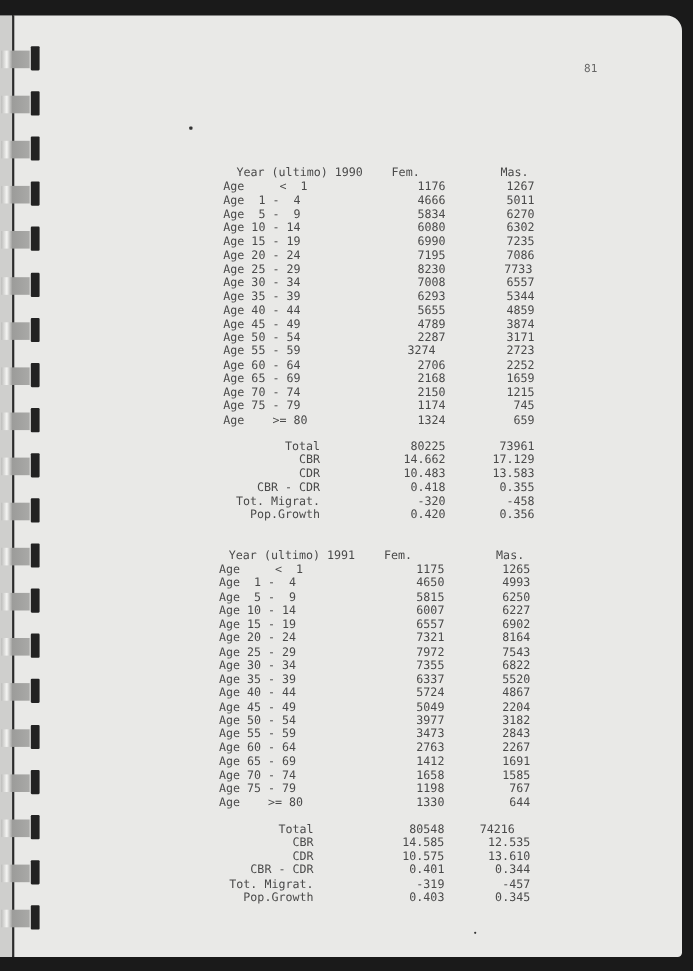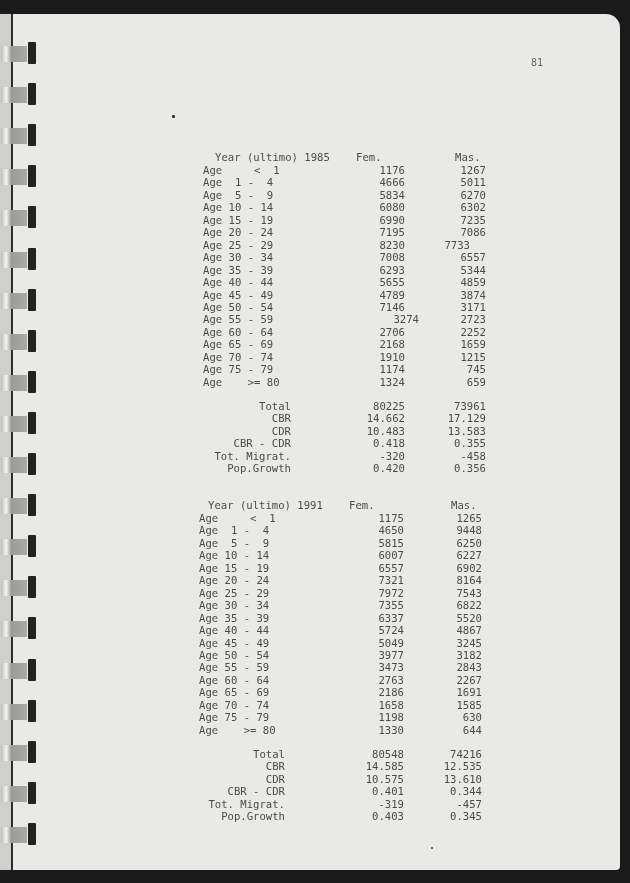--- a/index.html
+++ b/index.html
@@ -125,77 +125,77 @@
       <div class="hole"></div>
     </div>
   </div>
 
 <div class="page-number">81</div>
 <div class="speck" style="left:172px;top:115px;"></div>
 <div class="speck" style="left:431px;top:847px;width:2px;height:2px;"></div>
 
 <div class="table">
   <div class="row" style="left:215px;top:151px;">
-    <span class="cell" style="left:0">Year (ultimo) 1985</span>
+    <span class="cell" style="left:0">Year (ultimo) 1990</span>
     <span class="cell" style="left:141px">Fem.</span>
     <span class="cell" style="left:240px">Mas.</span>
   </div>
   <div id="t0-rows">
       <div class="row" style="left: 0px; top: 164px;"><span class="cell lbl" style="left:203px">Age     &lt;  1</span><span class="cell fem" style="left:325px">1176</span><span class="cell mas" style="left:406px">1267</span></div>
       <div class="row" style="left: 0px; top: 176.45px;"><span class="cell lbl" style="left:203px">Age  1 -  4</span><span class="cell fem" style="left:325px">4666</span><span class="cell mas" style="left:406px">5011</span></div>
       <div class="row" style="left: 0px; top: 188.9px;"><span class="cell lbl" style="left:203px">Age  5 -  9</span><span class="cell fem" style="left:325px">5834</span><span class="cell mas" style="left:406px">6270</span></div>
       <div class="row" style="left: 0px; top: 201.35px;"><span class="cell lbl" style="left:203px">Age 10 - 14</span><span class="cell fem" style="left:325px">6080</span><span class="cell mas" style="left:406px">6302</span></div>
       <div class="row" style="left: 0px; top: 213.8px;"><span class="cell lbl" style="left:203px">Age 15 - 19</span><span class="cell fem" style="left:325px">6990</span><span class="cell mas" style="left:406px">7235</span></div>
       <div class="row" style="left: 0px; top: 226.25px;"><span class="cell lbl" style="left:203px">Age 20 - 24</span><span class="cell fem" style="left:325px">7195</span><span class="cell mas" style="left:406px">7086</span></div>
-      <div class="row" style="left: 0px; top: 238.7px;"><span class="cell lbl" style="left:203px">Age 25 - 29</span><span class="cell fem" style="left:325px">8230</span><span class="cell mas" style="left:390px">7733</span></div>
+      <div class="row" style="left: 0px; top: 238.7px;"><span class="cell lbl" style="left:203px">Age 25 - 29</span><span class="cell fem" style="left:325px">8230</span><span class="cell mas" style="left:404px">7733</span></div>
       <div class="row" style="left: 0px; top: 251.15px;"><span class="cell lbl" style="left:203px">Age 30 - 34</span><span class="cell fem" style="left:325px">7008</span><span class="cell mas" style="left:406px">6557</span></div>
       <div class="row" style="left: 0px; top: 263.6px;"><span class="cell lbl" style="left:203px">Age 35 - 39</span><span class="cell fem" style="left:325px">6293</span><span class="cell mas" style="left:406px">5344</span></div>
       <div class="row" style="left: 0px; top: 276.05px;"><span class="cell lbl" style="left:203px">Age 40 - 44</span><span class="cell fem" style="left:325px">5655</span><span class="cell mas" style="left:406px">4859</span></div>
       <div class="row" style="left: 0px; top: 288.5px;"><span class="cell lbl" style="left:203px">Age 45 - 49</span><span class="cell fem" style="left:325px">4789</span><span class="cell mas" style="left:406px">3874</span></div>
-      <div class="row" style="left: 0px; top: 300.95px;"><span class="cell lbl" style="left:203px">Age 50 - 54</span><span class="cell fem" style="left:325px">7146</span><span class="cell mas" style="left:406px">3171</span></div>
-      <div class="row" style="left: 0px; top: 313.4px;"><span class="cell lbl" style="left:203px">Age 55 - 59</span><span class="cell fem" style="left:339px">3274</span><span class="cell mas" style="left:406px">2723</span></div>
+      <div class="row" style="left: 0px; top: 300.95px;"><span class="cell lbl" style="left:203px">Age 50 - 54</span><span class="cell fem" style="left:325px">2287</span><span class="cell mas" style="left:406px">3171</span></div>
+      <div class="row" style="left: 0px; top: 313.4px;"><span class="cell lbl" style="left:203px">Age 55 - 59</span><span class="cell fem" style="left:316px">3274</span><span class="cell mas" style="left:406px">2723</span></div>
       <div class="row" style="left: 0px; top: 325.85px;"><span class="cell lbl" style="left:203px">Age 60 - 64</span><span class="cell fem" style="left:325px">2706</span><span class="cell mas" style="left:406px">2252</span></div>
       <div class="row" style="left: 0px; top: 338.3px;"><span class="cell lbl" style="left:203px">Age 65 - 69</span><span class="cell fem" style="left:325px">2168</span><span class="cell mas" style="left:406px">1659</span></div>
-      <div class="row" style="left: 0px; top: 350.75px;"><span class="cell lbl" style="left:203px">Age 70 - 74</span><span class="cell fem" style="left:325px">1910</span><span class="cell mas" style="left:406px">1215</span></div>
+      <div class="row" style="left: 0px; top: 350.75px;"><span class="cell lbl" style="left:203px">Age 70 - 74</span><span class="cell fem" style="left:325px">2150</span><span class="cell mas" style="left:406px">1215</span></div>
       <div class="row" style="left: 0px; top: 363.2px;"><span class="cell lbl" style="left:203px">Age 75 - 79</span><span class="cell fem" style="left:325px">1174</span><span class="cell mas" style="left:406px">745</span></div>
       <div class="row" style="left: 0px; top: 375.65px;"><span class="cell lbl" style="left:203px">Age    &gt;= 80</span><span class="cell fem" style="left:325px">1324</span><span class="cell mas" style="left:406px">659</span></div>
       <div class="row" style="left: 0px; top: 400px;"><span class="cell sumlbl" style="left:151px">Total</span><span class="cell fem" style="left:325px">80225</span><span class="cell mas" style="left:406px">73961</span></div>
       <div class="row" style="left: 0px; top: 412.45px;"><span class="cell sumlbl" style="left:151px">CBR</span><span class="cell fem" style="left:325px">14.662</span><span class="cell mas" style="left:406px">17.129</span></div>
       <div class="row" style="left: 0px; top: 424.9px;"><span class="cell sumlbl" style="left:151px">CDR</span><span class="cell fem" style="left:325px">10.483</span><span class="cell mas" style="left:406px">13.583</span></div>
       <div class="row" style="left: 0px; top: 437.35px;"><span class="cell sumlbl" style="left:151px">CBR - CDR</span><span class="cell fem" style="left:325px">0.418</span><span class="cell mas" style="left:406px">0.355</span></div>
       <div class="row" style="left: 0px; top: 449.8px;"><span class="cell sumlbl" style="left:151px">Tot. Migrat.</span><span class="cell fem" style="left:325px">-320</span><span class="cell mas" style="left:406px">-458</span></div>
       <div class="row" style="left: 0px; top: 462.25px;"><span class="cell sumlbl" style="left:151px">Pop.Growth</span><span class="cell fem" style="left:325px">0.420</span><span class="cell mas" style="left:406px">0.356</span></div>
     </div>
 </div>
 
 <div class="table">
   <div class="row" style="left:208px;top:499px;">
     <span class="cell" style="left:0">Year (ultimo) 1991</span>
     <span class="cell" style="left:141px">Fem.</span>
     <span class="cell" style="left:243px">Mas.</span>
   </div>
   <div id="t1-rows">
       <div class="row" style="left: 0px; top: 512px;"><span class="cell lbl" style="left:199px">Age     &lt;  1</span><span class="cell fem" style="left:324px">1175</span><span class="cell mas" style="left:402px">1265</span></div>
-      <div class="row" style="left: 0px; top: 524.45px;"><span class="cell lbl" style="left:199px">Age  1 -  4</span><span class="cell fem" style="left:324px">4650</span><span class="cell mas" style="left:402px">9448</span></div>
+      <div class="row" style="left: 0px; top: 524.45px;"><span class="cell lbl" style="left:199px">Age  1 -  4</span><span class="cell fem" style="left:324px">4650</span><span class="cell mas" style="left:402px">4993</span></div>
       <div class="row" style="left: 0px; top: 536.9px;"><span class="cell lbl" style="left:199px">Age  5 -  9</span><span class="cell fem" style="left:324px">5815</span><span class="cell mas" style="left:402px">6250</span></div>
       <div class="row" style="left: 0px; top: 549.35px;"><span class="cell lbl" style="left:199px">Age 10 - 14</span><span class="cell fem" style="left:324px">6007</span><span class="cell mas" style="left:402px">6227</span></div>
       <div class="row" style="left: 0px; top: 561.8px;"><span class="cell lbl" style="left:199px">Age 15 - 19</span><span class="cell fem" style="left:324px">6557</span><span class="cell mas" style="left:402px">6902</span></div>
       <div class="row" style="left: 0px; top: 574.25px;"><span class="cell lbl" style="left:199px">Age 20 - 24</span><span class="cell fem" style="left:324px">7321</span><span class="cell mas" style="left:402px">8164</span></div>
       <div class="row" style="left: 0px; top: 586.7px;"><span class="cell lbl" style="left:199px">Age 25 - 29</span><span class="cell fem" style="left:324px">7972</span><span class="cell mas" style="left:402px">7543</span></div>
       <div class="row" style="left: 0px; top: 599.15px;"><span class="cell lbl" style="left:199px">Age 30 - 34</span><span class="cell fem" style="left:324px">7355</span><span class="cell mas" style="left:402px">6822</span></div>
       <div class="row" style="left: 0px; top: 611.6px;"><span class="cell lbl" style="left:199px">Age 35 - 39</span><span class="cell fem" style="left:324px">6337</span><span class="cell mas" style="left:402px">5520</span></div>
       <div class="row" style="left: 0px; top: 624.05px;"><span class="cell lbl" style="left:199px">Age 40 - 44</span><span class="cell fem" style="left:324px">5724</span><span class="cell mas" style="left:402px">4867</span></div>
-      <div class="row" style="left: 0px; top: 636.5px;"><span class="cell lbl" style="left:199px">Age 45 - 49</span><span class="cell fem" style="left:324px">5049</span><span class="cell mas" style="left:402px">3245</span></div>
+      <div class="row" style="left: 0px; top: 636.5px;"><span class="cell lbl" style="left:199px">Age 45 - 49</span><span class="cell fem" style="left:324px">5049</span><span class="cell mas" style="left:402px">2204</span></div>
       <div class="row" style="left: 0px; top: 648.95px;"><span class="cell lbl" style="left:199px">Age 50 - 54</span><span class="cell fem" style="left:324px">3977</span><span class="cell mas" style="left:402px">3182</span></div>
       <div class="row" style="left: 0px; top: 661.4px;"><span class="cell lbl" style="left:199px">Age 55 - 59</span><span class="cell fem" style="left:324px">3473</span><span class="cell mas" style="left:402px">2843</span></div>
       <div class="row" style="left: 0px; top: 673.85px;"><span class="cell lbl" style="left:199px">Age 60 - 64</span><span class="cell fem" style="left:324px">2763</span><span class="cell mas" style="left:402px">2267</span></div>
-      <div class="row" style="left: 0px; top: 686.3px;"><span class="cell lbl" style="left:199px">Age 65 - 69</span><span class="cell fem" style="left:324px">2186</span><span class="cell mas" style="left:402px">1691</span></div>
+      <div class="row" style="left: 0px; top: 686.3px;"><span class="cell lbl" style="left:199px">Age 65 - 69</span><span class="cell fem" style="left:324px">1412</span><span class="cell mas" style="left:402px">1691</span></div>
       <div class="row" style="left: 0px; top: 698.75px;"><span class="cell lbl" style="left:199px">Age 70 - 74</span><span class="cell fem" style="left:324px">1658</span><span class="cell mas" style="left:402px">1585</span></div>
-      <div class="row" style="left: 0px; top: 711.2px;"><span class="cell lbl" style="left:199px">Age 75 - 79</span><span class="cell fem" style="left:324px">1198</span><span class="cell mas" style="left:402px">630</span></div>
+      <div class="row" style="left: 0px; top: 711.2px;"><span class="cell lbl" style="left:199px">Age 75 - 79</span><span class="cell fem" style="left:324px">1198</span><span class="cell mas" style="left:402px">767</span></div>
       <div class="row" style="left: 0px; top: 723.65px;"><span class="cell lbl" style="left:199px">Age    &gt;= 80</span><span class="cell fem" style="left:324px">1330</span><span class="cell mas" style="left:402px">644</span></div>
-      <div class="row" style="left: 0px; top: 748px;"><span class="cell sumlbl" style="left:145px">Total</span><span class="cell fem" style="left:324px">80548</span><span class="cell mas" style="left:402px">74216</span></div>
+      <div class="row" style="left: 0px; top: 748px;"><span class="cell sumlbl" style="left:145px">Total</span><span class="cell fem" style="left:324px">80548</span><span class="cell mas" style="left:388px">74216</span></div>
       <div class="row" style="left: 0px; top: 760.45px;"><span class="cell sumlbl" style="left:145px">CBR</span><span class="cell fem" style="left:324px">14.585</span><span class="cell mas" style="left:402px">12.535</span></div>
       <div class="row" style="left: 0px; top: 772.9px;"><span class="cell sumlbl" style="left:145px">CDR</span><span class="cell fem" style="left:324px">10.575</span><span class="cell mas" style="left:402px">13.610</span></div>
       <div class="row" style="left: 0px; top: 785.35px;"><span class="cell sumlbl" style="left:145px">CBR - CDR</span><span class="cell fem" style="left:324px">0.401</span><span class="cell mas" style="left:402px">0.344</span></div>
       <div class="row" style="left: 0px; top: 797.8px;"><span class="cell sumlbl" style="left:145px">Tot. Migrat.</span><span class="cell fem" style="left:324px">-319</span><span class="cell mas" style="left:402px">-457</span></div>
       <div class="row" style="left: 0px; top: 810.25px;"><span class="cell sumlbl" style="left:145px">Pop.Growth</span><span class="cell fem" style="left:324px">0.403</span><span class="cell mas" style="left:402px">0.345</span></div>
     </div>
 </div>
 
 </body></html>

